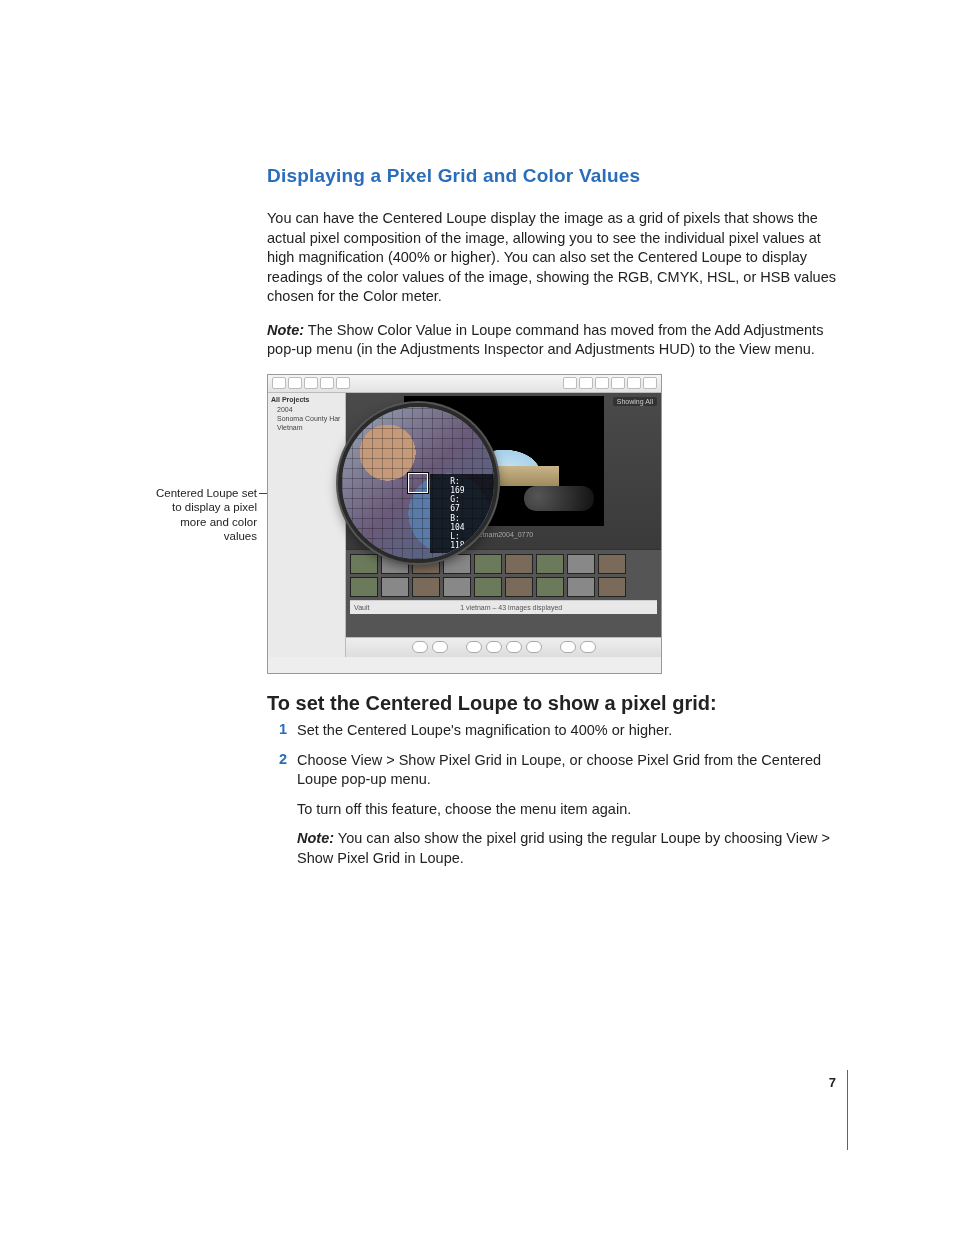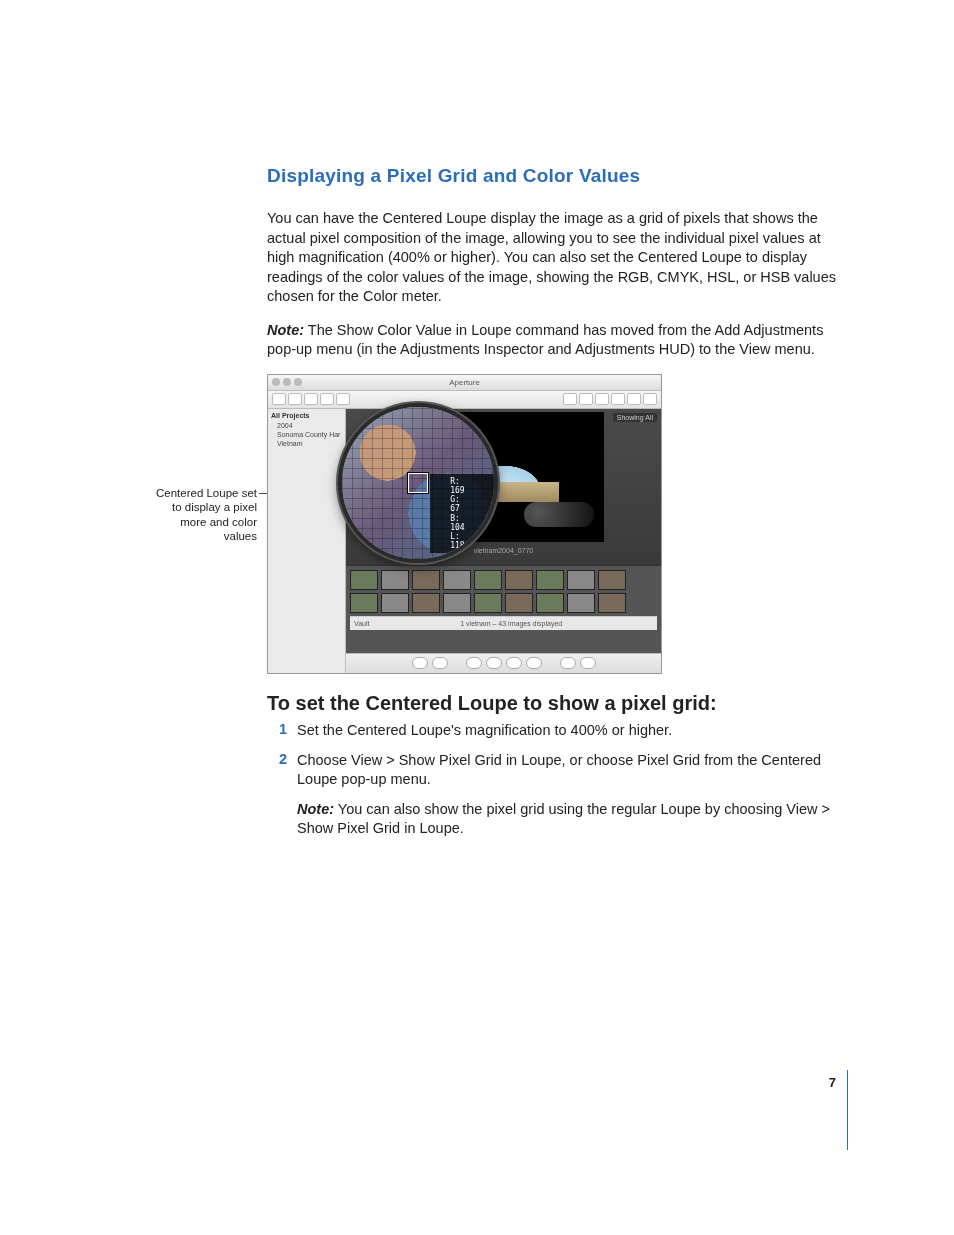--- a/index.html
+++ b/index.html
@@ -71,28 +71,20 @@
 
     <p class="body">
       <span class="note-label">Note:</span><span>  The Show Color Value in Loupe command has moved from the Add Adjustments pop-up menu (in the Adjustments Inspector and Adjustments HUD) to the View menu.</span>
     </p>
 
     <div class="figure-wrap">
       <div class="callout">Centered Loupe set to display a pixel more and color values</div>
       <div class="callout-line"></div>
 
       <div class="screenshot">
-        <div class="ss-titlebar">
-          <div class="ss-traffic">
-              <span></span>
-              <span></span>
-              <span></span>
-            </div>
-          <span>Aperture</span>
-        </div>
         <div class="ss-toolbar">
           <div class="btn"></div>
           <div class="btn"></div>
           <div class="btn"></div>
           <div class="btn"></div>
           <div class="btn"></div>
           <div class="spacer"></div>
           <div class="btn"></div>
           <div class="btn"></div>
           <div class="btn"></div>
@@ -179,20 +171,21 @@
     </div>
 
     <div class="instr-heading">To set the Centered Loupe to show a pixel grid:</div>
 
     <ol class="steps">
       <li>
         <p>Set the Centered Loupe's magnification to 400% or higher.</p>
       </li>
       <li>
         <p>Choose View &gt; Show Pixel Grid in Loupe, or choose Pixel Grid from the Centered Loupe pop-up menu.</p>
+        <p>To turn off this feature, choose the menu item again.</p>
         <p>
           <span class="note-label">Note:</span><span>  You can also show the pixel grid using the regular Loupe by choosing View &gt; Show Pixel Grid in Loupe.</span>
         </p>
       </li>
     </ol>
 
   </div>
 
   <div class="page-rule"></div>
   <div class="page-number">7</div>

